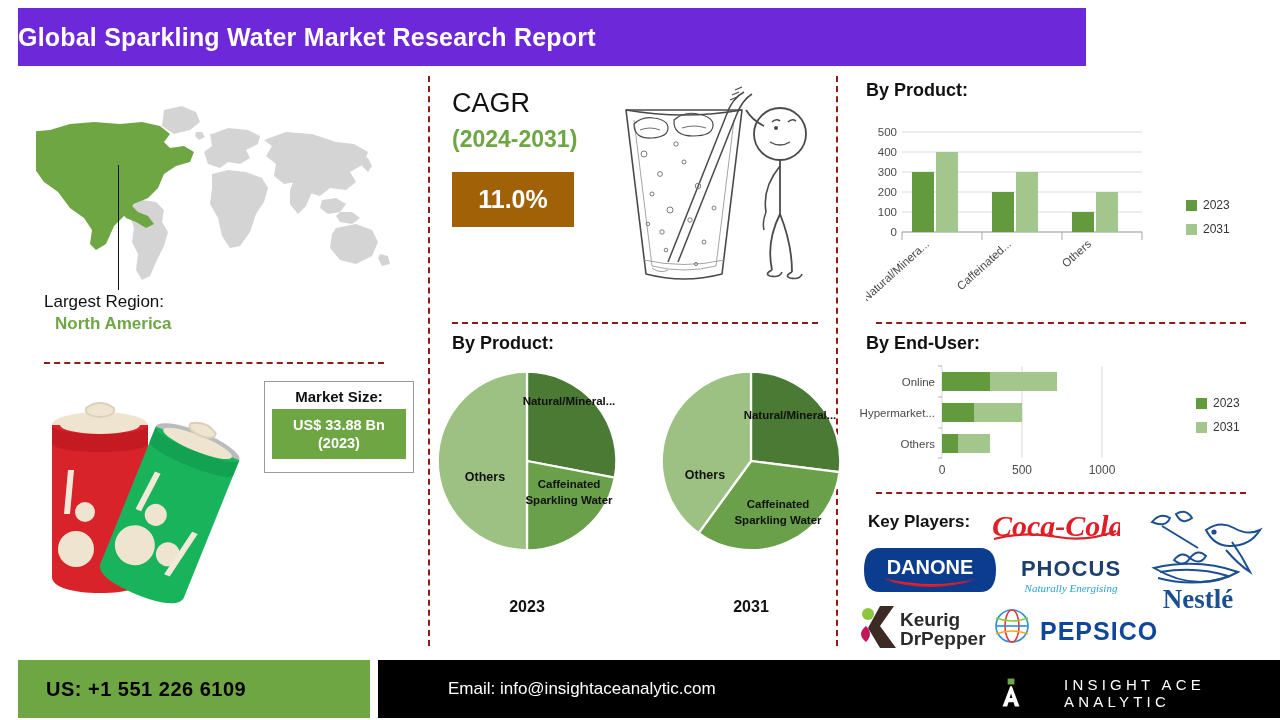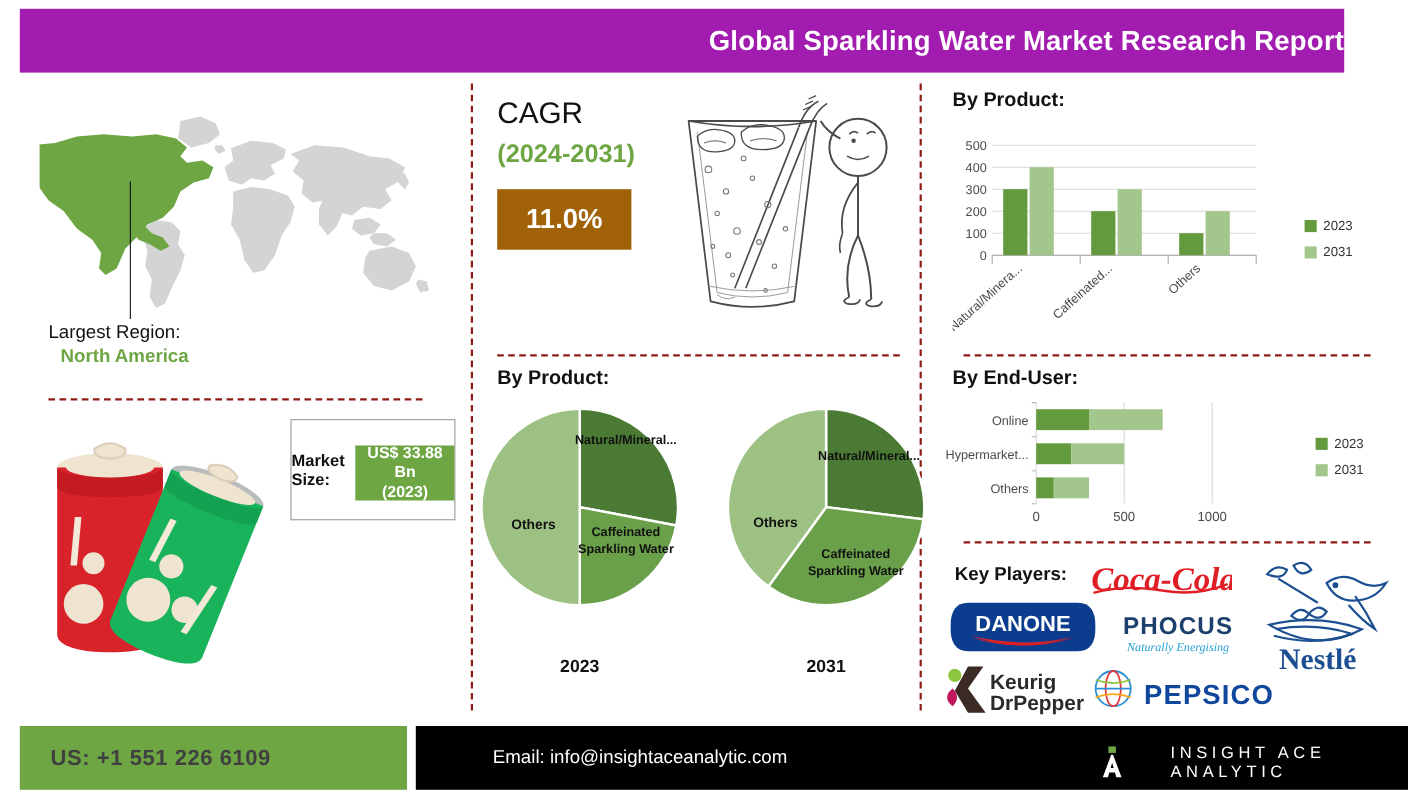--- a/index.html
+++ b/index.html
@@ -1,21 +1,21 @@
 <!DOCTYPE html>
 <html><head>
 <meta charset="utf-8">
 <style>
   html,body{margin:0;padding:0;background:#fff;}
   body{width:1280px;height:720px;overflow:hidden;font-family:"Liberation Sans",sans-serif;}
   .page{position:relative;width:1280px;height:720px;background:#fff;}
 
   
-  .header{position:absolute;left:18px;top:8px;width:1204px;height:58px;background:#a21caf;
-          display:flex;align-items:center;justify-content:flex-end;}
+  .header{position:absolute;left:18px;top:8px;width:1068px;height:58px;background:#6d28d9;
+          display:flex;align-items:center;justify-content:flex-start;}
   .header-title{color:#fff;font-size:25px;font-weight:bold;letter-spacing:.2px;}
 
   
   .vdiv{position:absolute;width:0;border-left:2.5px dashed #8e1b16;}
   .vdiv.a{left:428px;top:76px;height:570px;}
   .vdiv.b{left:836px;top:76px;height:570px;}
 
   
   .hdiv{position:absolute;height:0;border-top:2.5px dashed #8e1b16;}
   .hdiv.left1{left:44px;top:362px;width:340px;}
@@ -27,21 +27,21 @@
   .map-wrap{position:absolute;left:36px;top:96px;width:360px;height:195px;}
   .map-wrap svg{width:100%;height:100%;}
   .pointer-line{position:absolute;left:118px;top:165px;width:0;height:125px;border-left:1.2px solid #111;}
   .largest-label{position:absolute;left:44px;top:292px;font-size:17px;font-weight:normal;color:#111;}
   .largest-value{position:absolute;left:55px;top:314px;font-size:17px;font-weight:bold;color:#6ea644;}
 
   .cans{position:absolute;left:28px;top:392px;width:230px;height:235px;}
   .cans svg{width:100%;height:100%;}
 
   .msize-box{position:absolute;left:264px;top:381px;width:150px;height:92px;border:1px solid #9a9a9a;background:#fff;
-             display:flex;flex-direction:row;align-items:center;padding-top:6px;box-sizing:border-box;}
+             display:flex;flex-direction:column;align-items:center;padding-top:6px;box-sizing:border-box;}
   .msize-title{font-size:15px;font-weight:bold;color:#111;margin-bottom:4px;}
   .msize-pill{background:#6ea644;color:#fff;font-size:14.5px;font-weight:bold;text-align:center;
               width:134px;height:50px;display:flex;flex-direction:column;align-items:center;justify-content:center;line-height:1.25;}
 
   
   .cagr-label{position:absolute;left:452px;top:88px;font-size:27px;font-weight:normal;color:#111;}
   .cagr-years{position:absolute;left:452px;top:126px;font-size:23px;font-weight:bold;color:#6ea644;}
   .cagr-pill{position:absolute;left:452px;top:172px;width:122px;height:55px;background:#a16207;
              display:flex;align-items:center;justify-content:center;}
   .cagr-value{color:#fff;font-size:25px;font-weight:bold;}
@@ -70,21 +70,21 @@
 
   .hbarchart{position:absolute;left:852px;top:362px;width:320px;height:128px;}
   .hbarchart svg{width:100%;height:100%;}
 
   .logos{position:absolute;left:860px;top:500px;width:410px;height:150px;}
   .logo{position:absolute;text-align:right;}
 
   
   .foot-green{position:absolute;left:18px;top:660px;width:352px;height:58px;background:#6ea644;
               display:flex;align-items:center;}
-  .foot-green span{color:#404040;font-size:20px;font-weight:bold;margin-left:28px;letter-spacing:.5px;}
+  .foot-green span{color:#000000;font-size:20px;font-weight:bold;margin-left:28px;letter-spacing:.5px;}
   .foot-black{position:absolute;left:378px;top:660px;width:884px;height:58px;background:#000;
               display:flex;align-items:center;padding-left:48px;}
   .foot-email{color:#fff;font-size:17px;margin-left:22px;}
   .foot-brand{position:absolute;left:1000px;top:676px;display:flex;align-items:center;gap:28px;}
   .foot-brandtext{color:#fff;font-size:15px;letter-spacing:4.2px;margin-left:14px;}
 </style>
 </head>
 <body>
 
 <div class="page">

